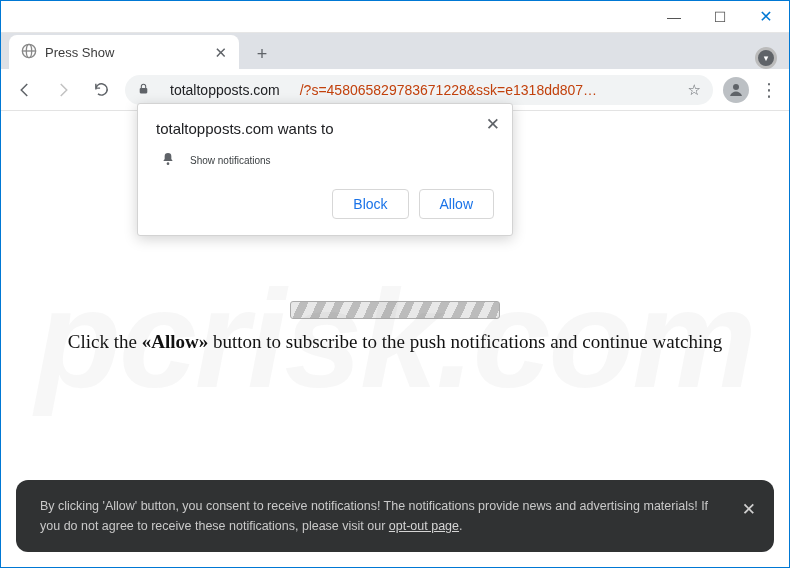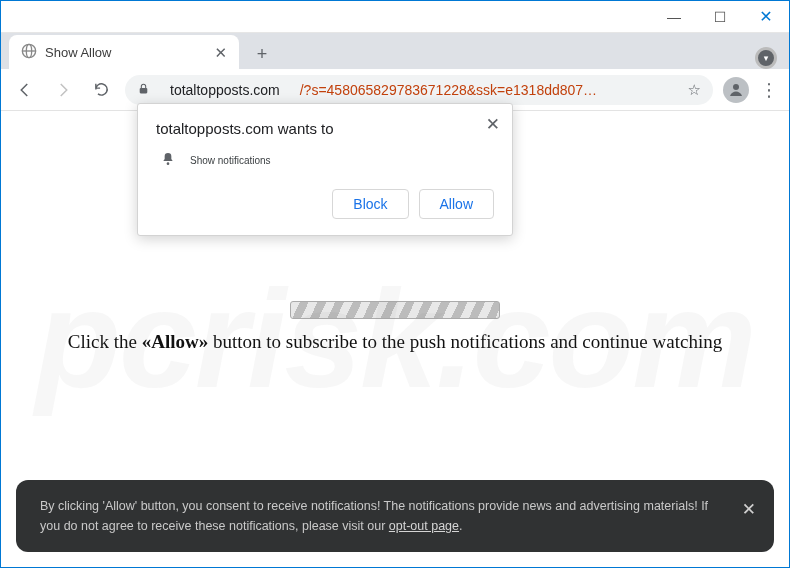--- a/index.html
+++ b/index.html
@@ -233,21 +233,21 @@
 
   <div class="tabbar">
     <div class="tab">
       <span>
         <svg width="16" height="16" viewBox="0 0 24 24">
             <circle cx="12" cy="12" r="10" fill="none" stroke="#888" stroke-width="2"></circle>
             <ellipse cx="12" cy="12" rx="4" ry="10" fill="none" stroke="#888" stroke-width="2"></ellipse>
             <line x1="2" y1="12" x2="22" y2="12" stroke="#888" stroke-width="2"></line>
           </svg>
       </span>
-      <span>Show Allow</span>
+      <span>Press Show</span>
       <span class="tab-close">✕</span>
     </div>
     <div class="new-tab">+</div>
     <div class="tabbar-right">
       <div class="profile-dot"></div>
     </div>
   </div>
 
   <div class="addrbar">
     <div class="nav-btn">

